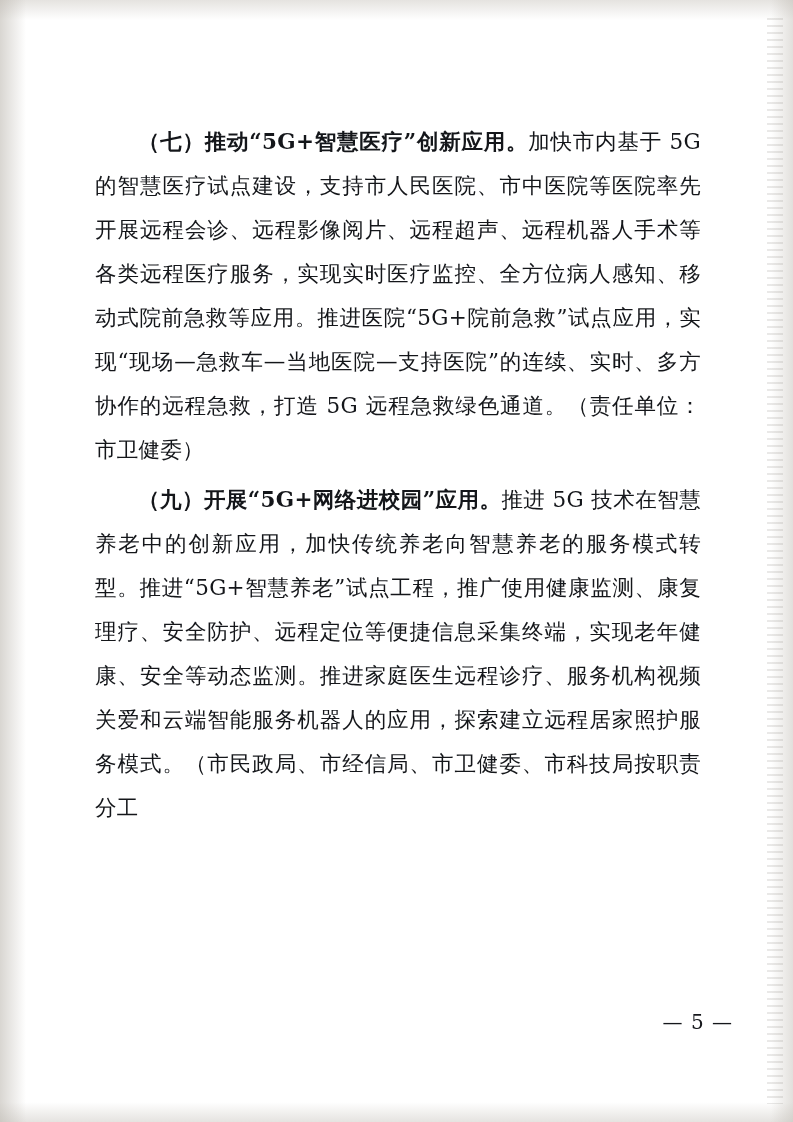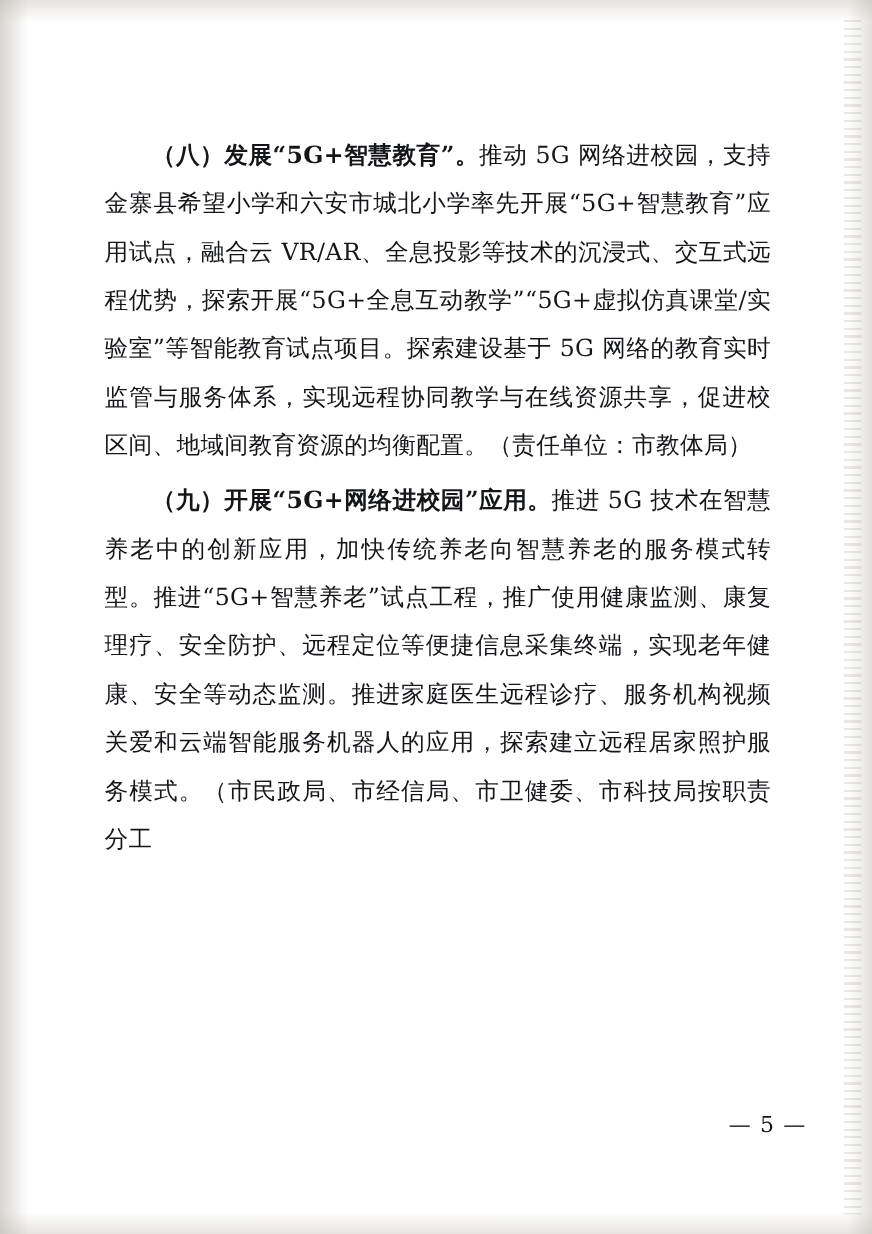--- a/index.html
+++ b/index.html
@@ -76,24 +76,24 @@
 </style>
 </head>
 <body>
 
 <div class="page">
   <div class="paper-tint"></div>
   <div class="edge-noise-right"></div>
 
   <div class="content">
 
+    <p class="para">
+      <span class="lead">（七）推动“5G+智慧医疗”创新应用。</span><span>加快市内基于 5G 的智慧医疗试点建设，支持市人民医院、市中医院等医院率先开展远程会诊、远程影像阅片、远程超声、远程机器人手术等各类远程医疗服务，实现实时医疗监控、全方位病人感知、移动式院前急救等应用。推进医院“5G+院前急救”试点应用，实现“现场—急救车—当地医院—支持医院”的连续、实时、多方协作的远程急救，打造 5G 远程急救绿色通道。（责任单位：市卫健委）</span>
+    </p>
 
-    <p class="para">
-      <span class="lead">（八）发展“5G+智慧教育”。</span><span>推动 5G 网络进校园，支持金寨县希望小学和六安市城北小学率先开展“5G+智慧教育”应用试点，融合云 VR/AR、全息投影等技术的沉浸式、交互式远程优势，探索开展“5G+全息互动教学”“5G+虚拟仿真课堂/实验室”等智能教育试点项目。探索建设基于 5G 网络的教育实时监管与服务体系，实现远程协同教学与在线资源共享，促进校区间、地域间教育资源的均衡配置。（责任单位：市教体局）</span>
-    </p>
 
     <p class="para">
       <span class="lead">（九）开展“5G+网络进校园”应用。</span><span>推进 5G 技术在智慧养老中的创新应用，加快传统养老向智慧养老的服务模式转型。推进“5G+智慧养老”试点工程，推广使用健康监测、康复理疗、安全防护、远程定位等便捷信息采集终端，实现老年健康、安全等动态监测。推进家庭医生远程诊疗、服务机构视频关爱和云端智能服务机器人的应用，探索建立远程居家照护服务模式。（市民政局、市经信局、市卫健委、市科技局按职责分工</span>
     </p>
 
   </div>
 
   <div class="page-number">— 5 —</div>
 </div>
 

